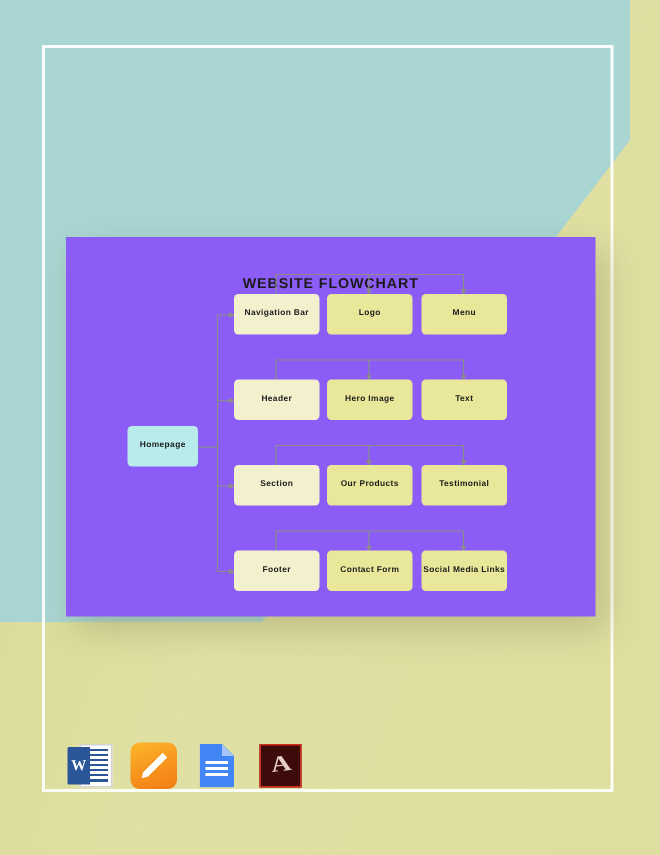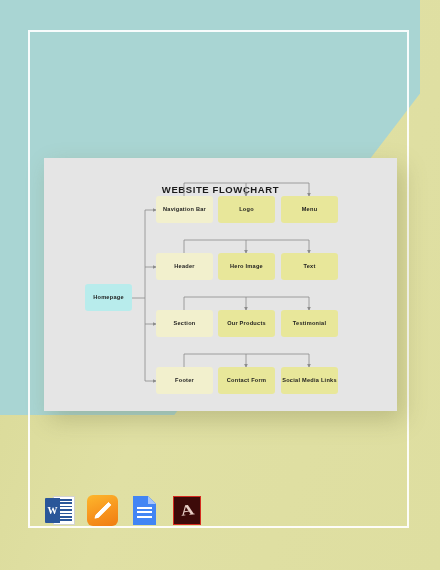--- a/index.html
+++ b/index.html
@@ -62,21 +62,21 @@
     pointer-events: none;
   }
 
   
   #doc-card {
     position: absolute;
     left: 44px;
     top: 158px;
     width: 353px;
     height: 253px;
-    background: #e5e5e5;
+    background: #8b5cf6;
     box-shadow: 6px 9px 22px rgba(120,120,70,0.33);
   }
 
   #doc-title {
     position: absolute;
     left: 0;
     right: 0;
     top: 26px;
     text-align: center;
     font-size: 9.5px;

